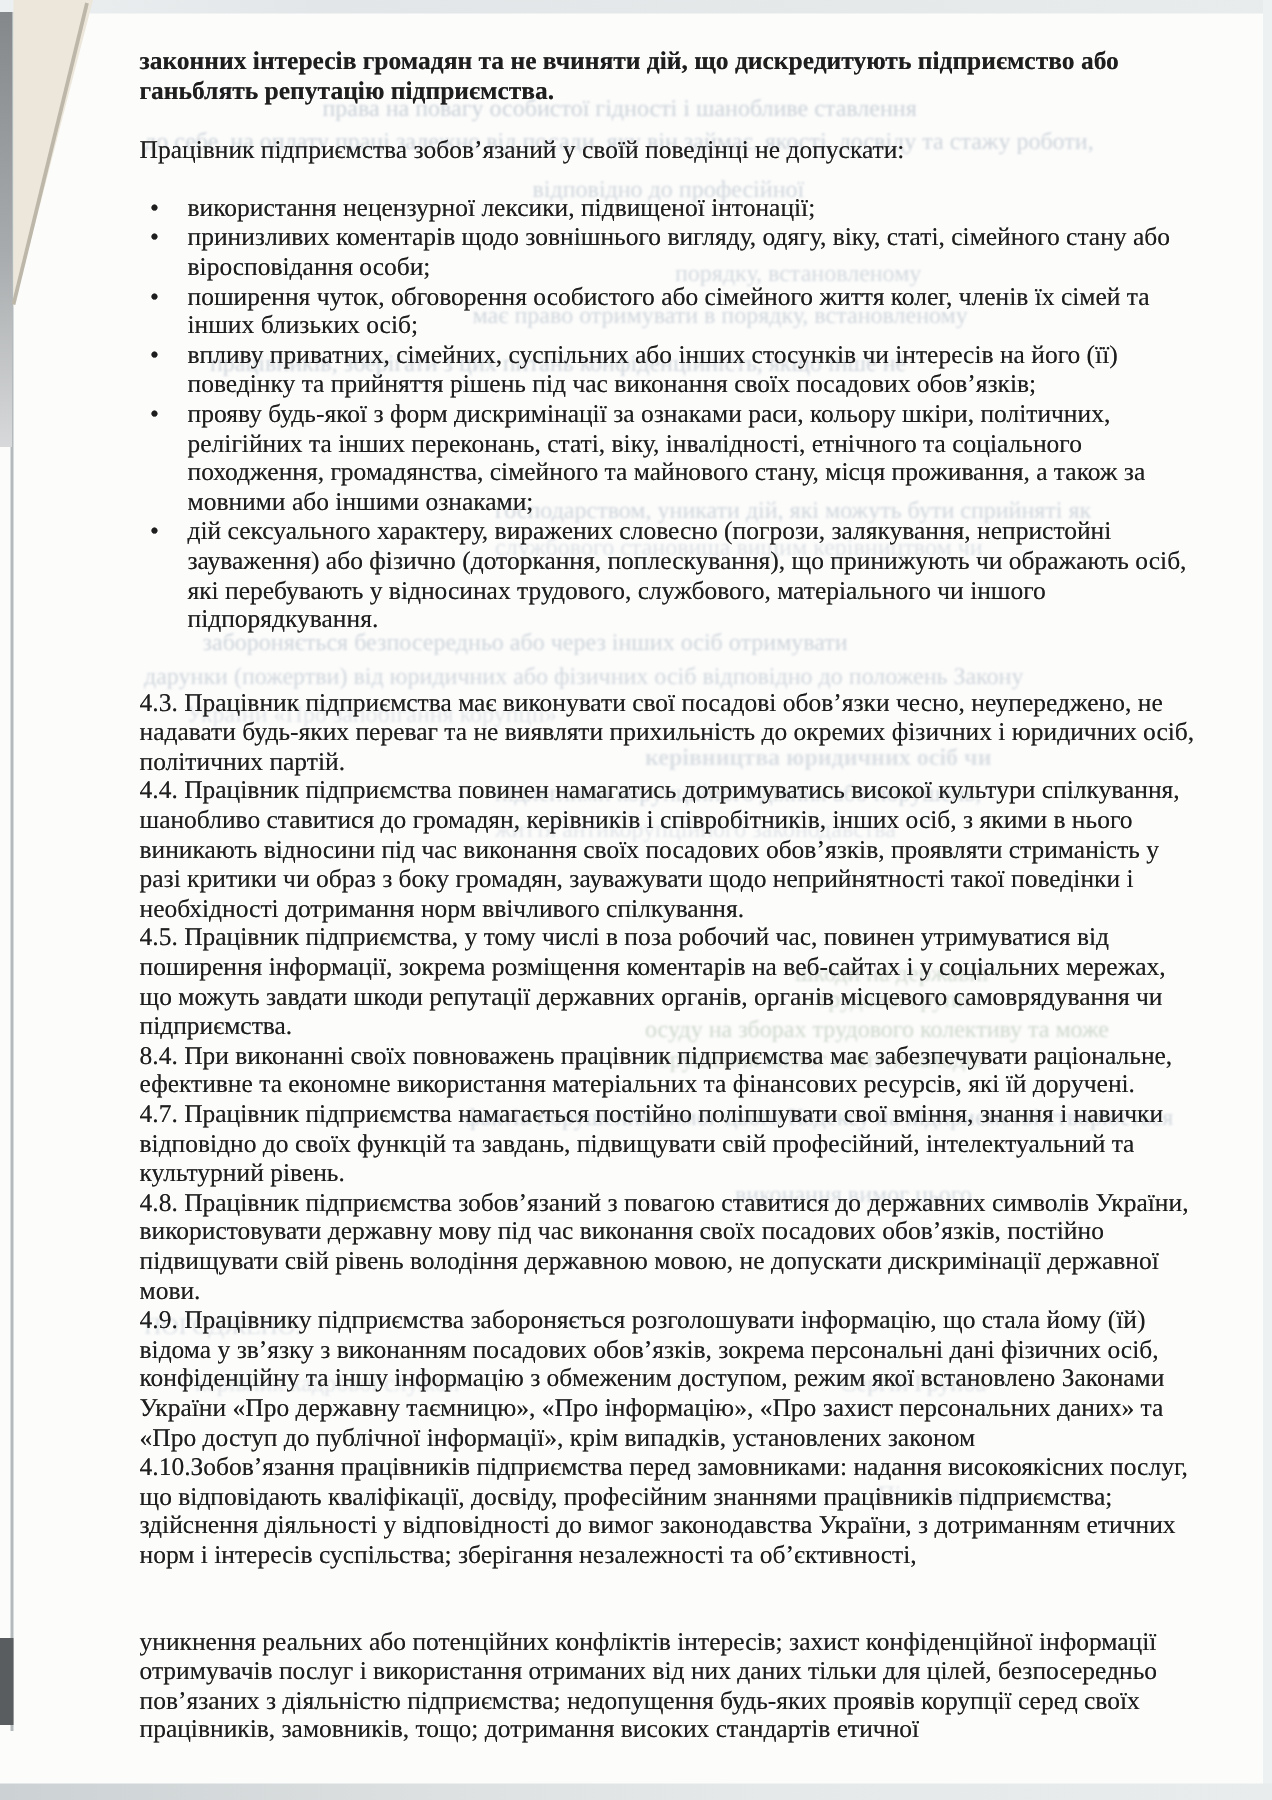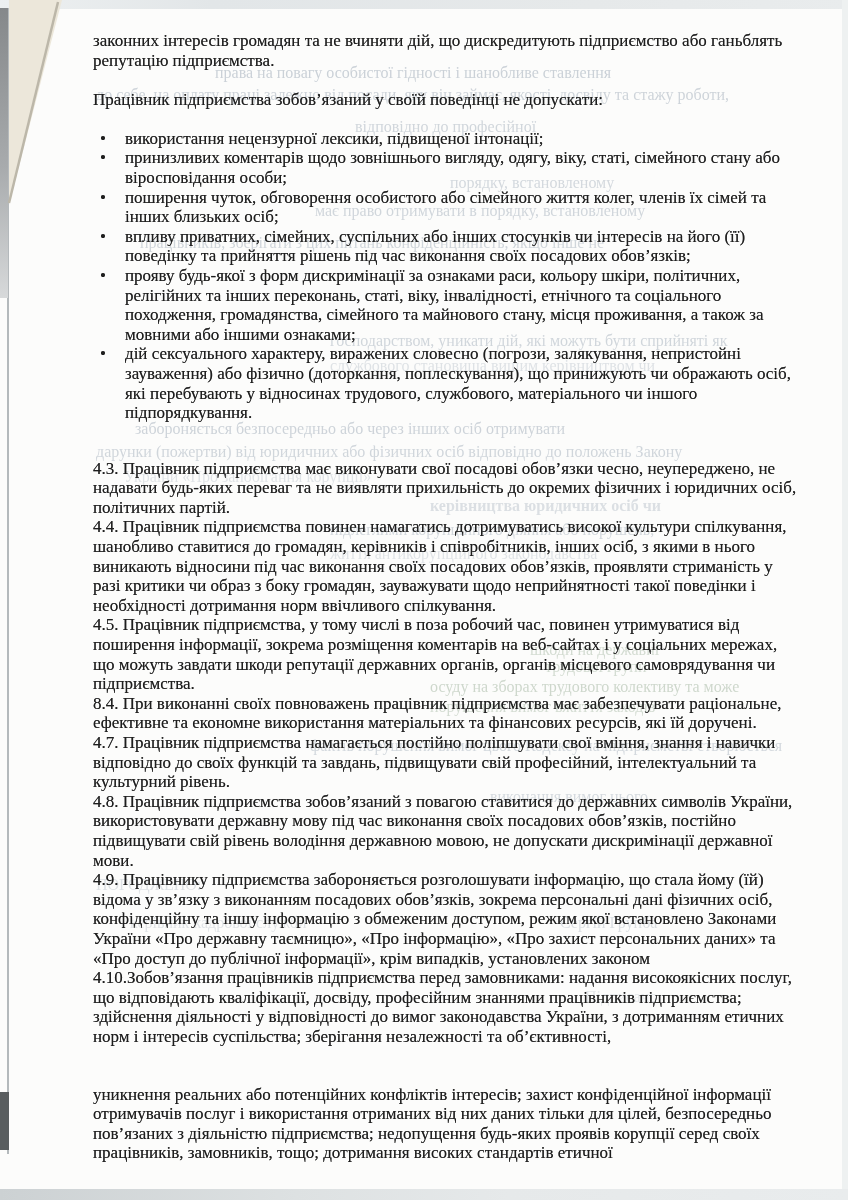--- a/index.html
+++ b/index.html
@@ -47,21 +47,21 @@
     white-space:nowrap;
   }
   .bleed.tint { color:var(--bleed-tint,#c3cfc1);text-align:right; }
   
   .content {
     position:absolute; left:93px; top:31px; width:706px;
     font-size:17px; line-height:19.6px;
     color:var(--ink,#1e1e1e);
     text-shadow:0 0 0.3px rgba(30,30,30,.65);
   }
-  .p-first { margin:0 0 20px 0; }
+  .p-first { margin:0 0 20px 0;font-weight:bold; }
   .p-lead  { margin:0 0 19px 0; }
   ul.bullets { margin:0 0 36px 0; padding:0; list-style:none; }
   ul.bullets li { position:relative; padding-left:32px; margin:0; }
   ul.bullets li::before {
     content:"\2022";
     position:absolute; left:7px; top:0;
   }
   .clauses p { margin:0; }
   .p-final { margin:38px 0 0 0; }
 </style>

